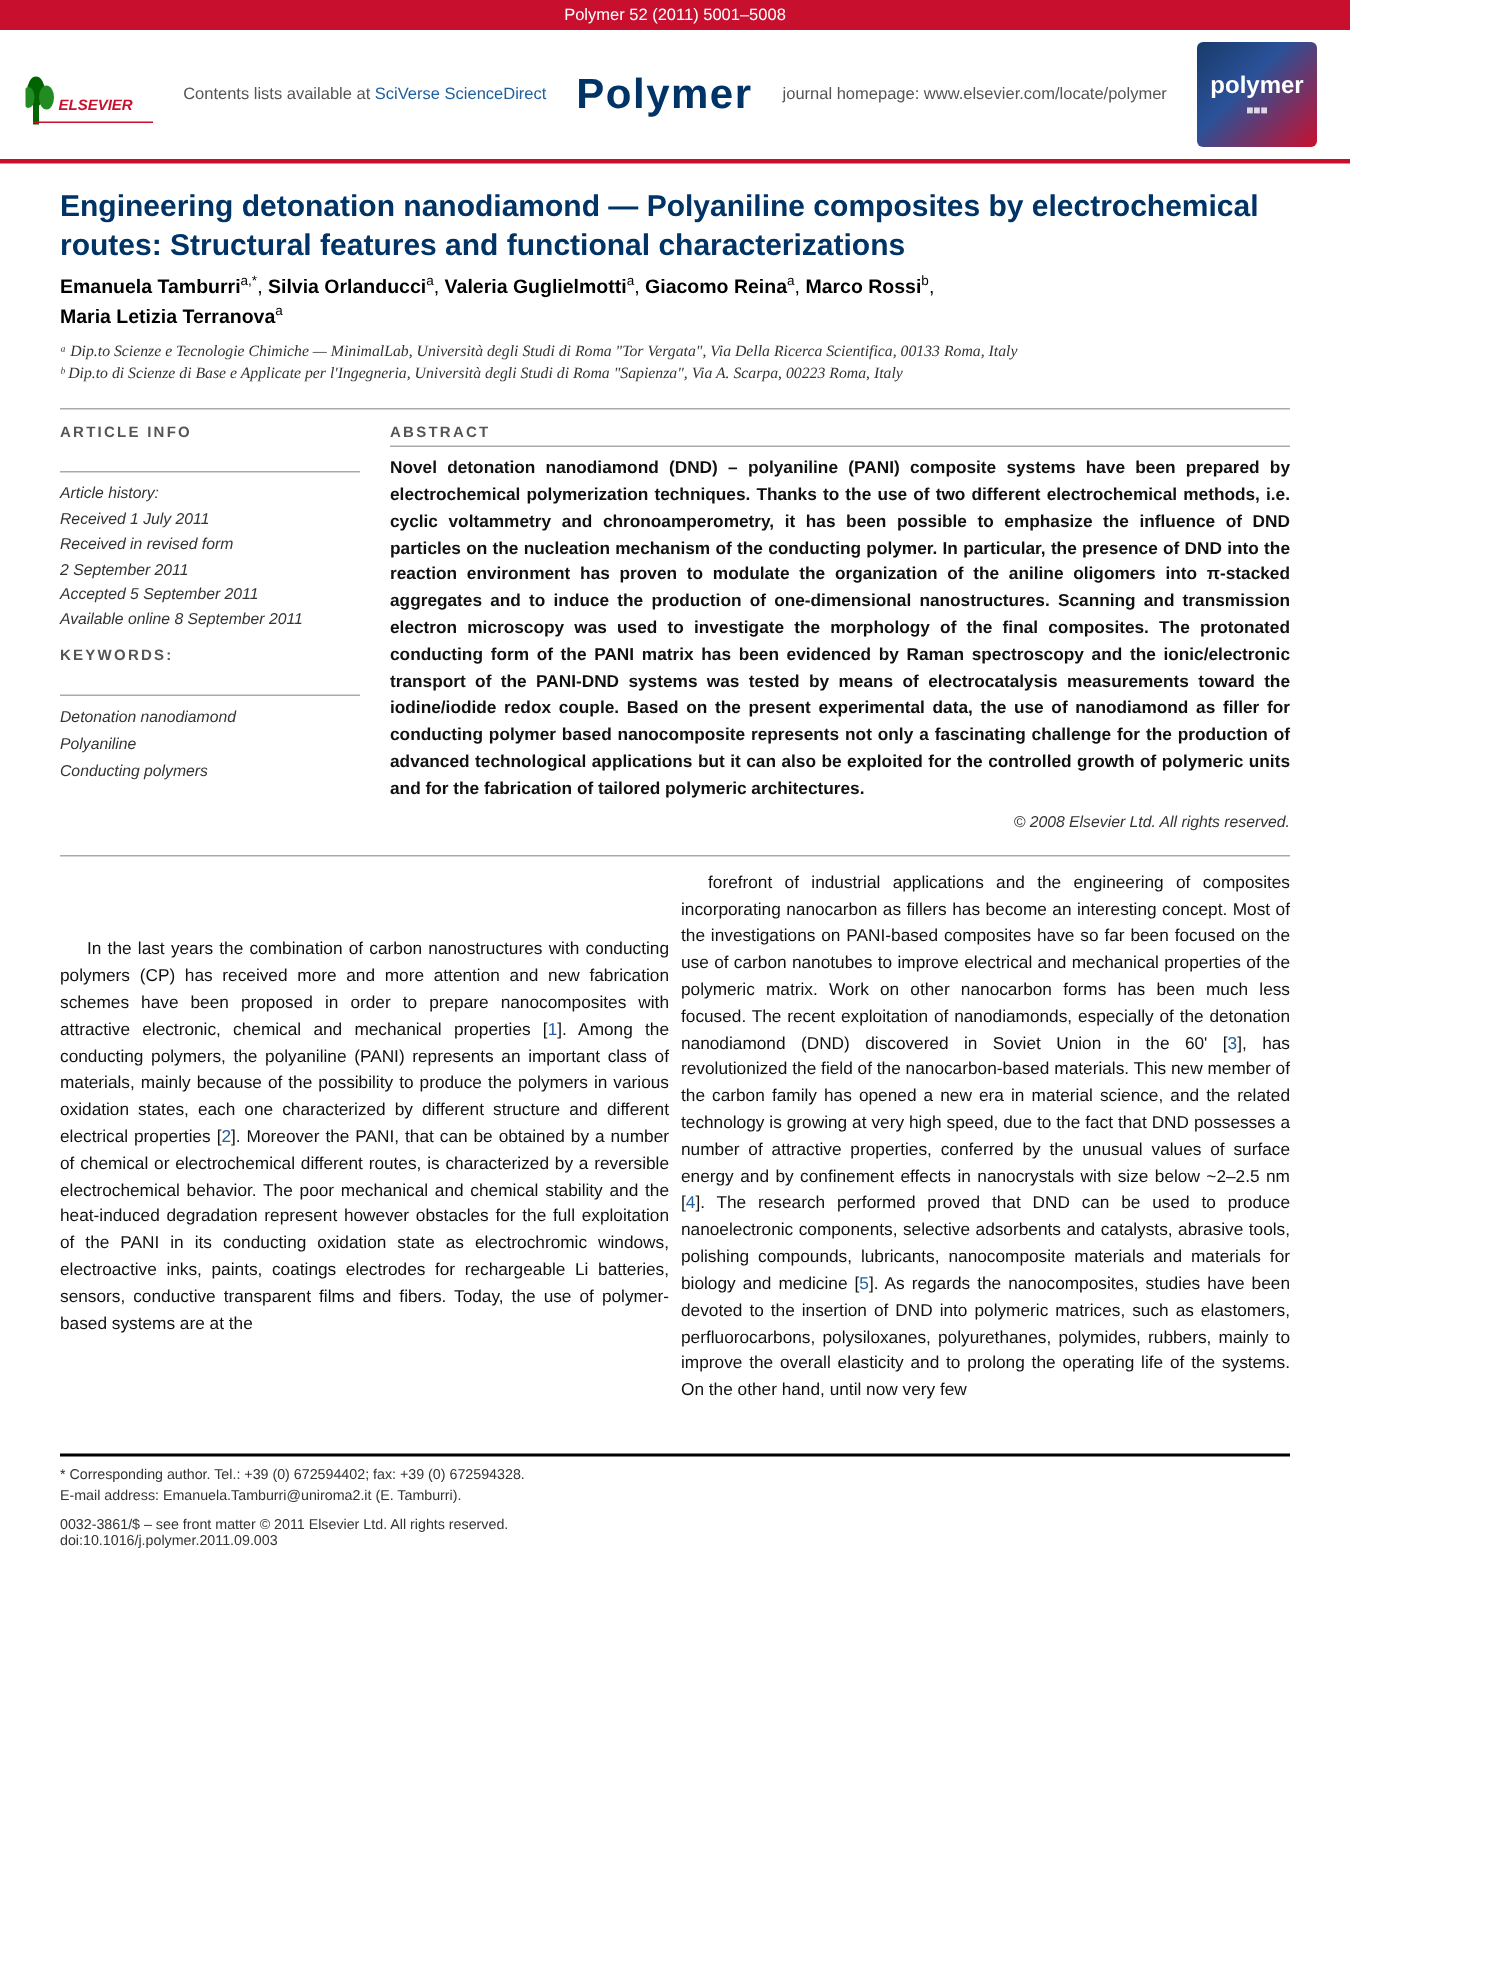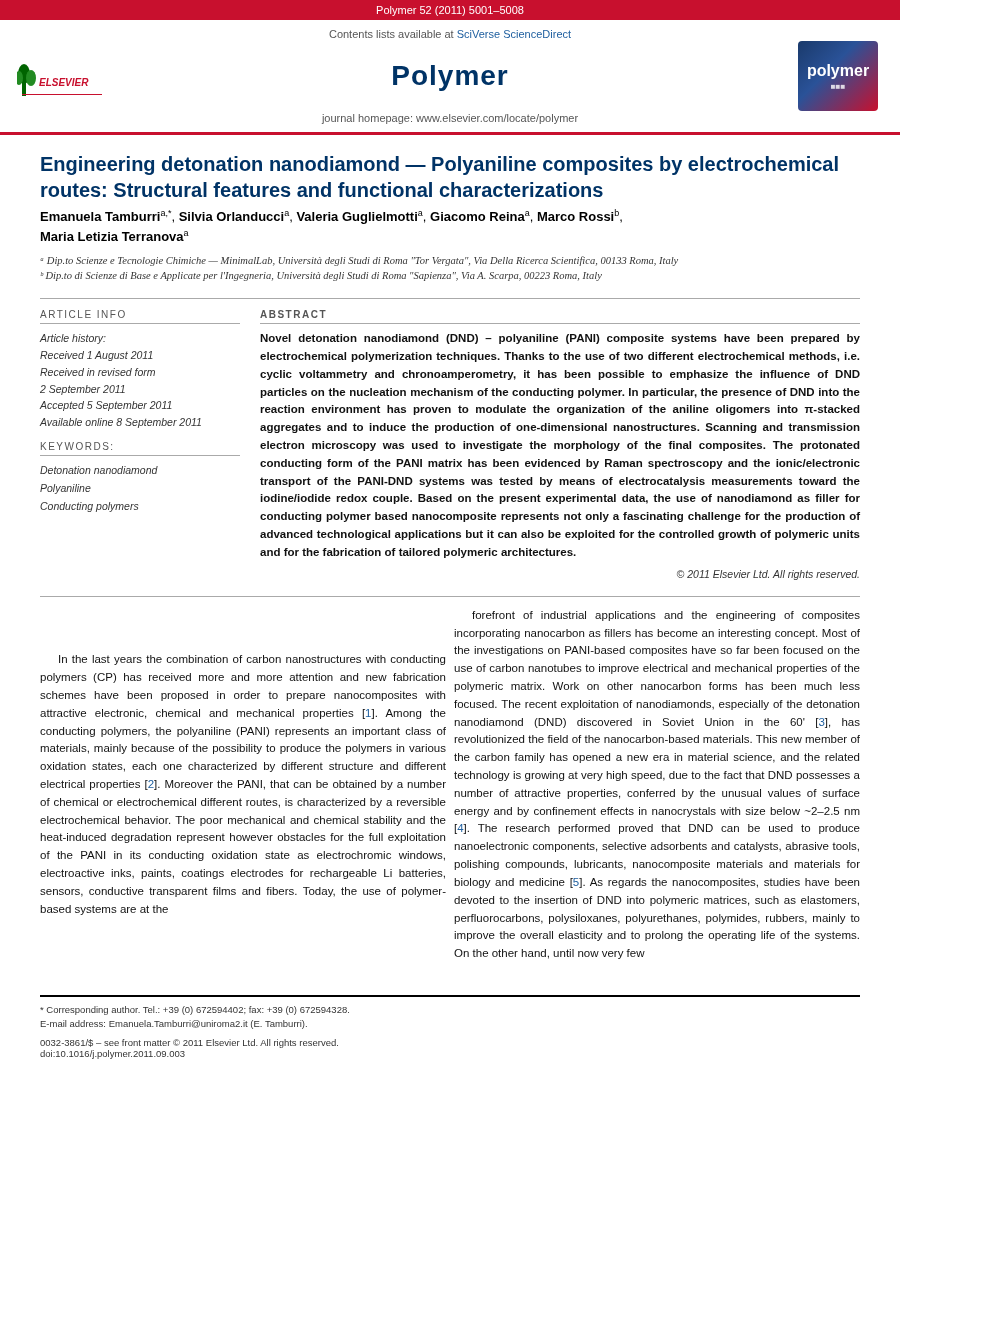--- a/index.html
+++ b/index.html
@@ -37,21 +37,21 @@
       display: flex;
       flex-direction: column;
       align-items: center;
       justify-content: center;
       min-width: 100px;
       font-style: italic;
     }
     .journal-header-center {
       flex: 1;
       display: flex;
-      flex-direction: column;
+      flex-direction: row;
       align-items: center;
       justify-content: center;
       gap: 20px;
     }
     .journal-name-big {
       font-size: 28px;
       font-family: Arial, sans-serif;
       font-weight: bold;
       color: #003366;
       letter-spacing: 1px;
@@ -126,26 +126,26 @@
     .col-right {
       flex: 1;
     }
     
     .article-info-section {
       margin-bottom: 10px;
     }
     .section-label {
       font-size: 10px;
       font-family: Arial, sans-serif;
-      font-weight: normal;
+      font-weight: bold;
       letter-spacing: 1.5px;
       text-transform: uppercase;
       color: #555;
       border-bottom: 1px solid #aaa;
-      padding-bottom: 3px;
+      padding-bottom: 20px;
       margin-bottom: 6px;
     }
     .info-row {
       font-size: 10.5px;
       line-height: 1.6;
       font-family: Arial, sans-serif;
       font-style: italic;
       color: #333;
     }
     .keywords-list {
@@ -307,39 +307,39 @@
 
     <div class="two-col">
 
       <div class="col-left">
 
         <div class="article-info-section">
           <div class="section-label">Article Info</div>
           <div class="info-row">
             <em>Article history:</em>
           </div>
-          <div class="info-row">Received 1 August 2011</div>
+          <div class="info-row">Received 1 July 2011</div>
           <div class="info-row">Received in revised form</div>
           <div class="info-row">2 September 2011</div>
           <div class="info-row">Accepted 5 September 2011</div>
           <div class="info-row">Available online 8 September 2011</div>
         </div>
 
         <div class="article-info-section">
           <div class="section-label" style="margin-top:10px;">Keywords:</div>
           <div class="keywords-list">Detonation nanodiamond</div>
           <div class="keywords-list">Polyaniline</div>
           <div class="keywords-list">Conducting polymers</div>
         </div>
       </div>
 
       <div class="col-right">
         <div class="abstract-label">Abstract</div>
         <div class="abstract-text">Novel detonation nanodiamond (DND) – polyaniline (PANI) composite systems have been prepared by electrochemical polymerization techniques. Thanks to the use of two different electrochemical methods, i.e. cyclic voltammetry and chronoamperometry, it has been possible to emphasize the influence of DND particles on the nucleation mechanism of the conducting polymer. In particular, the presence of DND into the reaction environment has proven to modulate the organization of the aniline oligomers into π-stacked aggregates and to induce the production of one-dimensional nanostructures. Scanning and transmission electron microscopy was used to investigate the morphology of the final composites. The protonated conducting form of the PANI matrix has been evidenced by Raman spectroscopy and the ionic/electronic transport of the PANI-DND systems was tested by means of electrocatalysis measurements toward the iodine/iodide redox couple. Based on the present experimental data, the use of nanodiamond as filler for conducting polymer based nanocomposite represents not only a fascinating challenge for the production of advanced technological applications but it can also be exploited for the controlled growth of polymeric units and for the fabrication of tailored polymeric architectures.</div>
-        <div class="copyright-line">© 2011 Elsevier Ltd. All rights reserved.</div>
+        <div class="copyright-line">© 2008 Elsevier Ltd. All rights reserved.</div>
       </div>
 
     </div>
 
     <hr class="divider">
 
     <div class="body-section">
       <div class="body-two-col">
 
         <div class="body-col">

